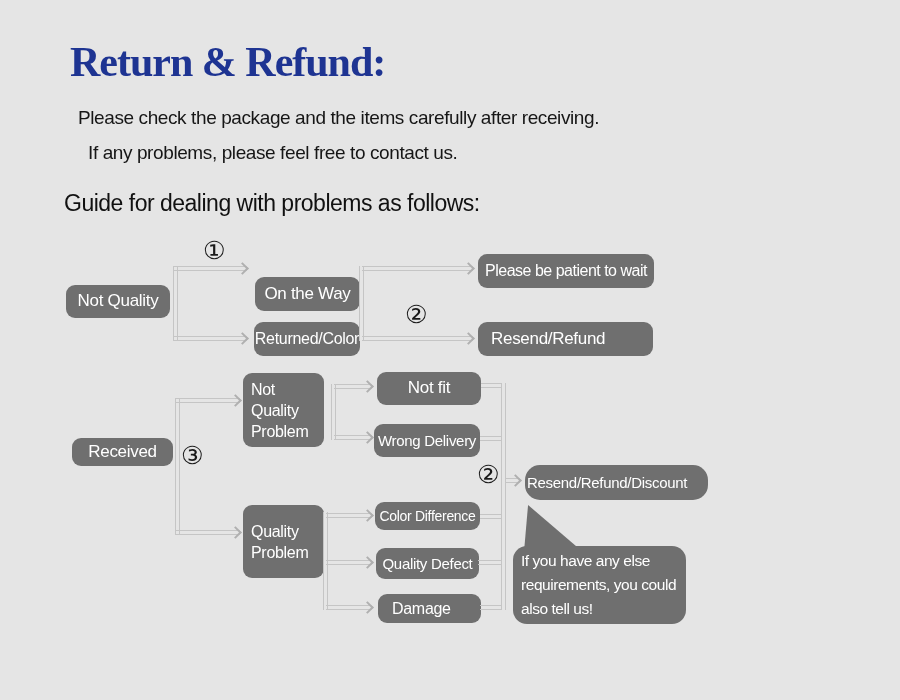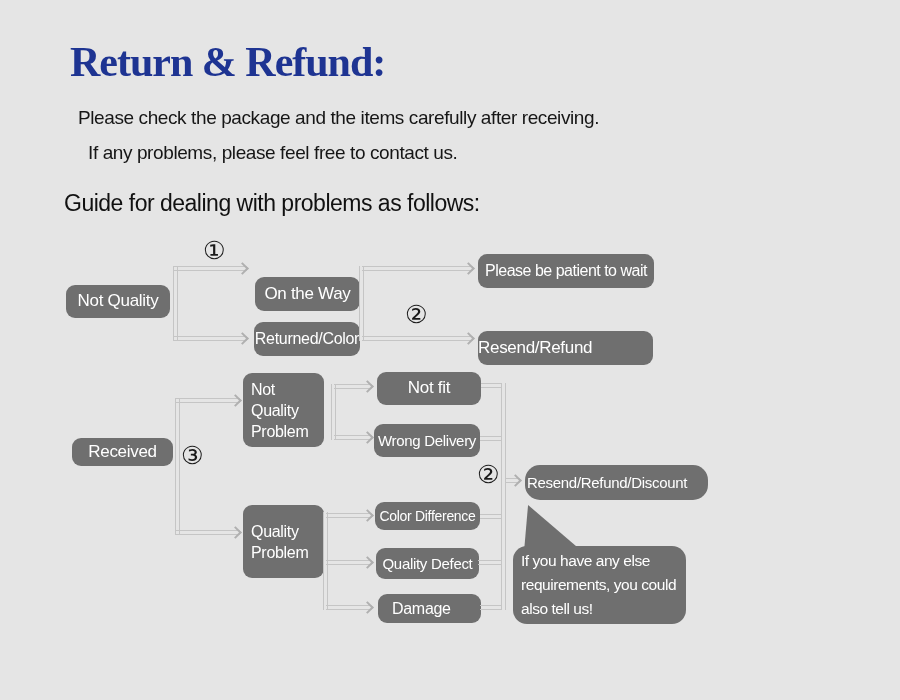--- a/index.html
+++ b/index.html
@@ -80,21 +80,21 @@
   <div class="node n16" style="left:254px;top:322px;width:106px;height:34px;">Returned/Color</div>
 
   <div class="vl" style="left:359px;top:266px;height:75px;"></div>
   <div class="hl" style="left:362px;top:266px;width:111px;"></div>
   <div class="ah" style="left:464px;top:264px;"></div>
   <div class="hl" style="left:362px;top:336px;width:111px;"></div>
   <div class="ah" style="left:464px;top:334px;"></div>
   <div class="num" style="left:405px;top:302px;">②</div>
 
   <div class="node n16" style="left:478px;top:254px;width:176px;height:34px;letter-spacing:-0.5px;">Please be patient to wait</div>
-  <div class="node n17 left" style="left:478px;top:322px;width:175px;height:34px;padding-left:0;margin-top:9px;">Resend/Refund</div>
+  <div class="node n17 left" style="left:478px;top:322px;width:175px;height:34px;padding-left:13px;">Resend/Refund</div>
 
   <div class="node n17" style="left:72px;top:438px;width:101px;height:28px;">Received</div>
 
   <div class="vl" style="left:175px;top:398px;height:137px;"></div>
   <div class="hl" style="left:175px;top:398px;width:65px;"></div>
   <div class="ah" style="left:231px;top:396px;"></div>
   <div class="hl" style="left:175px;top:530px;width:65px;"></div>
   <div class="ah" style="left:231px;top:528px;"></div>
   <div class="num" style="left:181px;top:443px;">③</div>
 

